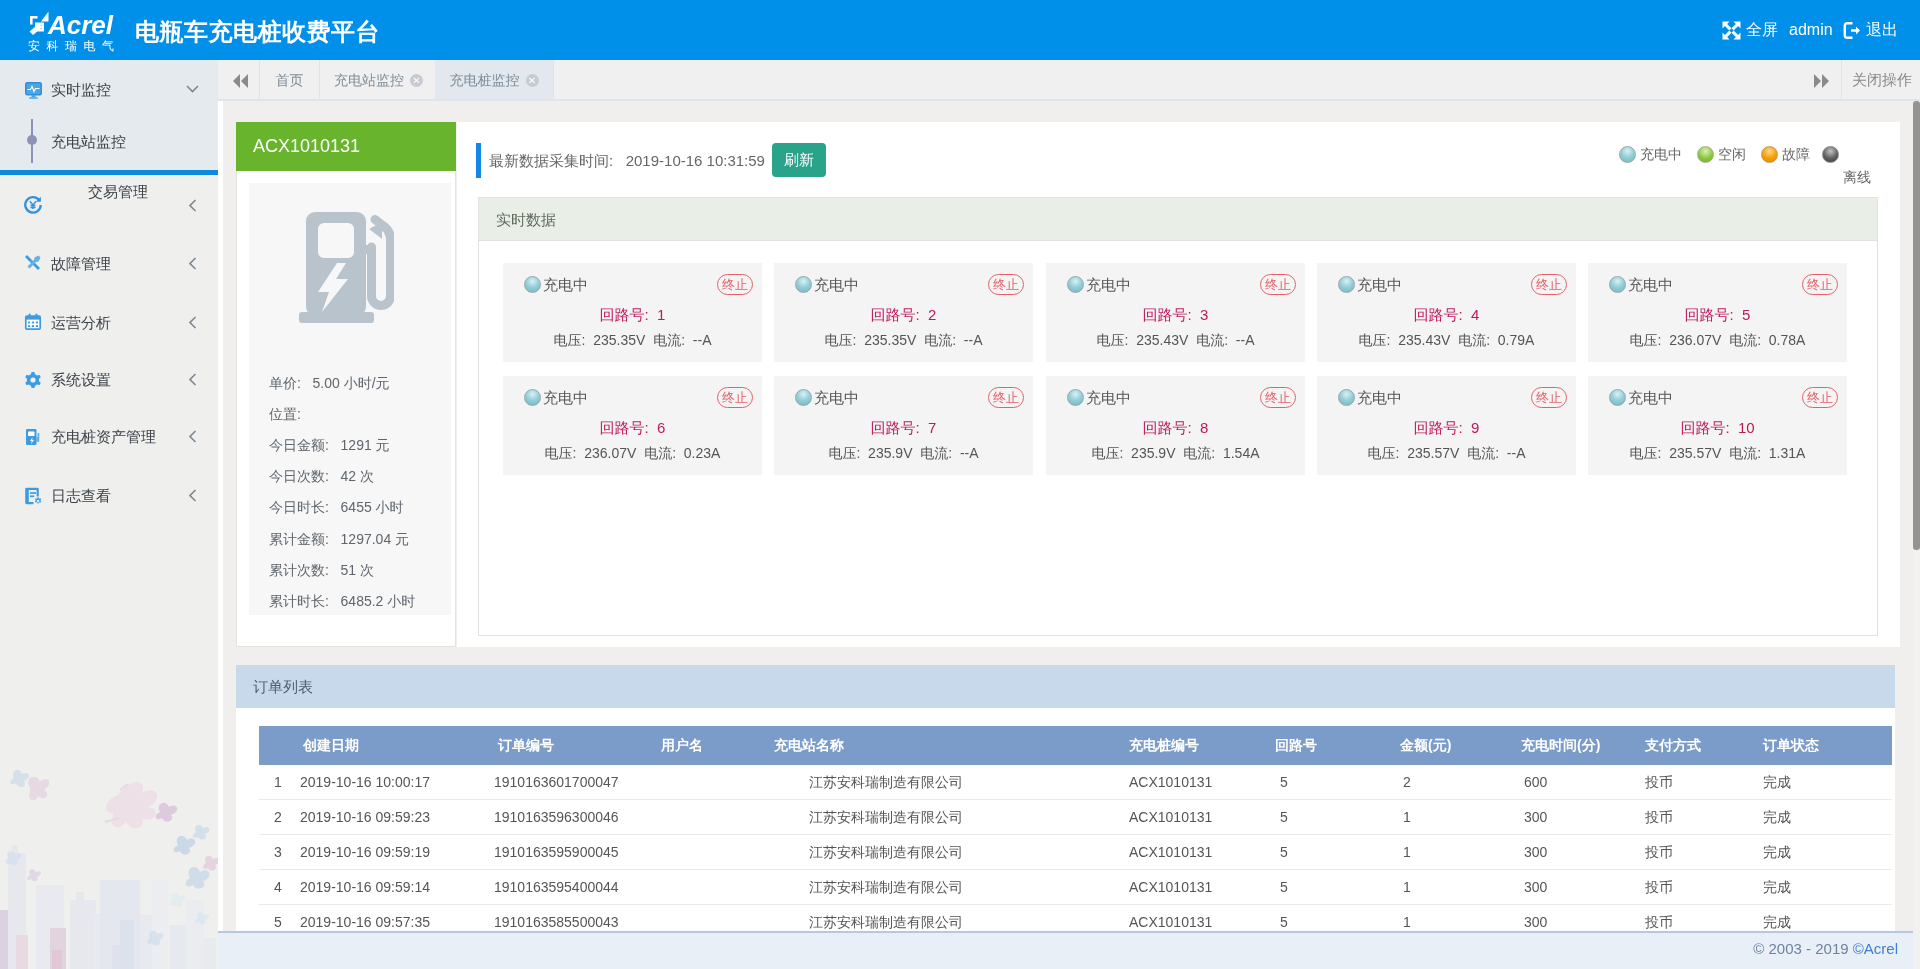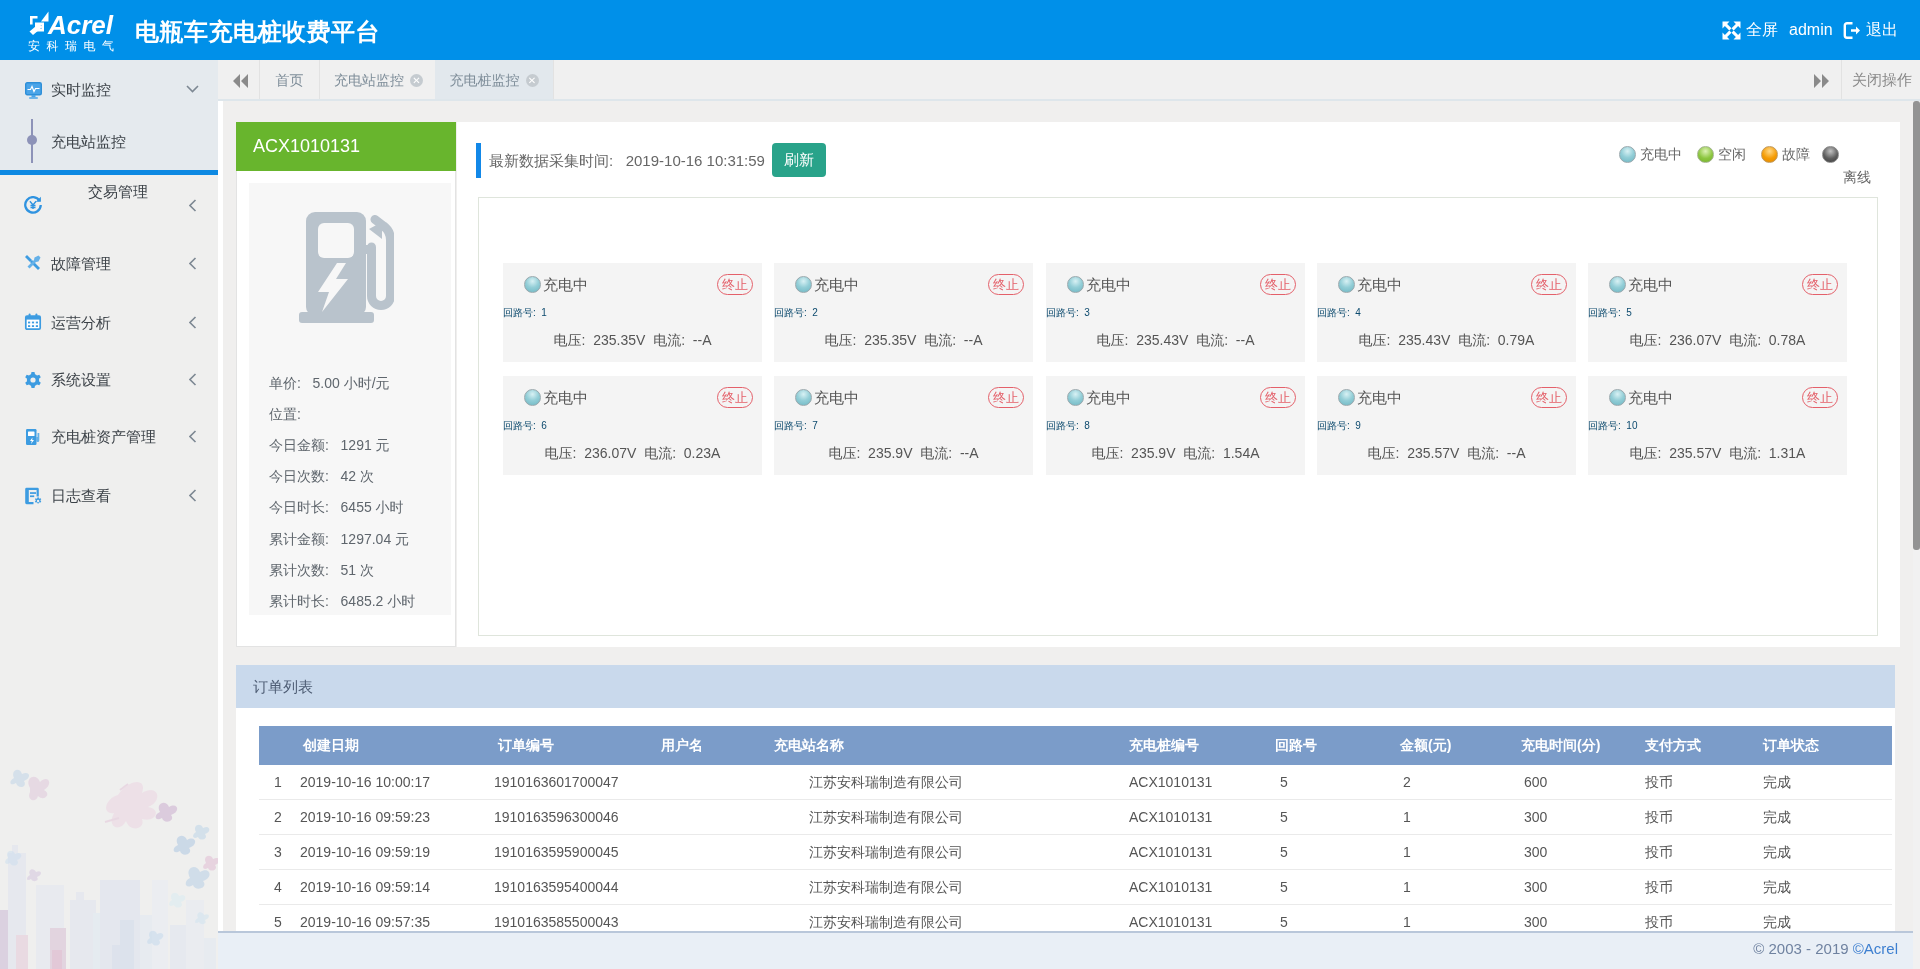--- a/index.html
+++ b/index.html
@@ -45,21 +45,21 @@
 .orb-orange { background:radial-gradient(circle at 50% 28%, #ffd887 0%, #f59c04 55%, #e08700 100%); border:1px solid #c09a60; }
 .orb-dark { background:radial-gradient(circle at 50% 28%, #c2c2c2 0%, #606060 55%, #3a3a3a 100%); border:1px solid #888; }
 
 #rtpanel { left:478px; top:197px; width:1400px; height:439px; border:1px solid #dfe5dc; background:#fff; }
 #rtpanel-h { left:478px; top:197px; width:1400px; height:44px; background:#e9efe6; border:1px solid #dfe5dc; font-size:15px; color:#5c6a5c; line-height:43px; padding-left:17px; }
 
 .ccard { position:absolute; width:259px; height:99px; background:#f4f4f4; }
 .ccard .dot { position:absolute; left:21px; top:13px; width:17px; height:17px; border-radius:50%; background:radial-gradient(circle at 50% 28%, #d8f1f4 0%, #93ced7 48%, #6db6c2 100%); border:1px solid #9aa8ad; }
 .ccard .st { position:absolute; left:40px; top:13px; font-size:15px; color:#555; }
 .ccard .stop { position:absolute; right:9px; top:11px; width:36px; height:21px; border:1px solid #e4606a; border-radius:11px; color:#e4606a; font-size:13px; text-align:center; line-height:19px; }
-.ccard .l1 { position:absolute; left:0; top:43px; width:100%; text-align:left; font-size:10px; color:#0c4a6e; }
+.ccard .l1 { position:absolute; left:0; top:43px; width:100%; text-align:center; font-size:15px; color:#be185d; }
 .ccard .l2 { position:absolute; left:0; top:69px; width:100%; text-align:center; font-size:14px; color:#555; }
 
 
 #opanel { left:236px; top:665px; width:1659px; height:266px; background:#fff; }
 #opanel-h { left:236px; top:665px; width:1659px; height:43px; background:#c9d9ec; font-size:15px; color:#4d5c73; line-height:43px; padding-left:17px; }
 #othead { left:259px; top:726px; width:1633px; height:39px; background:#7b9cc9; }
 .th { position:absolute; top:726px; height:39px; line-height:39px; color:#fff; font-size:14px; font-weight:bold; }
 .orow { position:absolute; left:259px; width:1633px; height:35px; border-bottom:1px solid #eaeaea; background:#fff; }
 .td { position:absolute; height:35px; line-height:35px; color:#555; font-size:14px; }
 
@@ -232,20 +232,21 @@
   <div class="stat" style="top:499px;">今日时长:&nbsp;&nbsp;&nbsp;6455 小时</div>
   <div class="stat" style="top:531px;">累计金额:&nbsp;&nbsp;&nbsp;1297.04 元</div>
   <div class="stat" style="top:562px;">累计次数:&nbsp;&nbsp;&nbsp;51 次</div>
   <div class="stat" style="top:593px;">累计时长:&nbsp;&nbsp;&nbsp;6485.2 小时</div>
 
   <div class="abs" id="rsec"></div>
   <div class="abs" id="bluebar"></div>
   <div class="abs" id="collect">最新数据采集时间:&nbsp;&nbsp;&nbsp;2019-10-16 10:31:59</div>
   <div class="abs" id="refreshbtn">刷新</div>
   <div class="abs" id="rtpanel"></div>
+  <div class="abs" id="rtpanel-h">实时数据</div>
   <div class="ccard" style="left:503px;top:263px;">
     <div class="dot"></div>
       <div class="st">充电中</div>
       <div class="stop">终止</div>
     <div class="l1">回路号:&nbsp;&nbsp;1</div>
     <div class="l2">电压:&nbsp;&nbsp;235.35V &nbsp;电流:&nbsp;&nbsp;--A</div>
   </div>
   <div class="ccard" style="left:774px;top:263px;">
     <div class="dot"></div>
       <div class="st">充电中</div>

